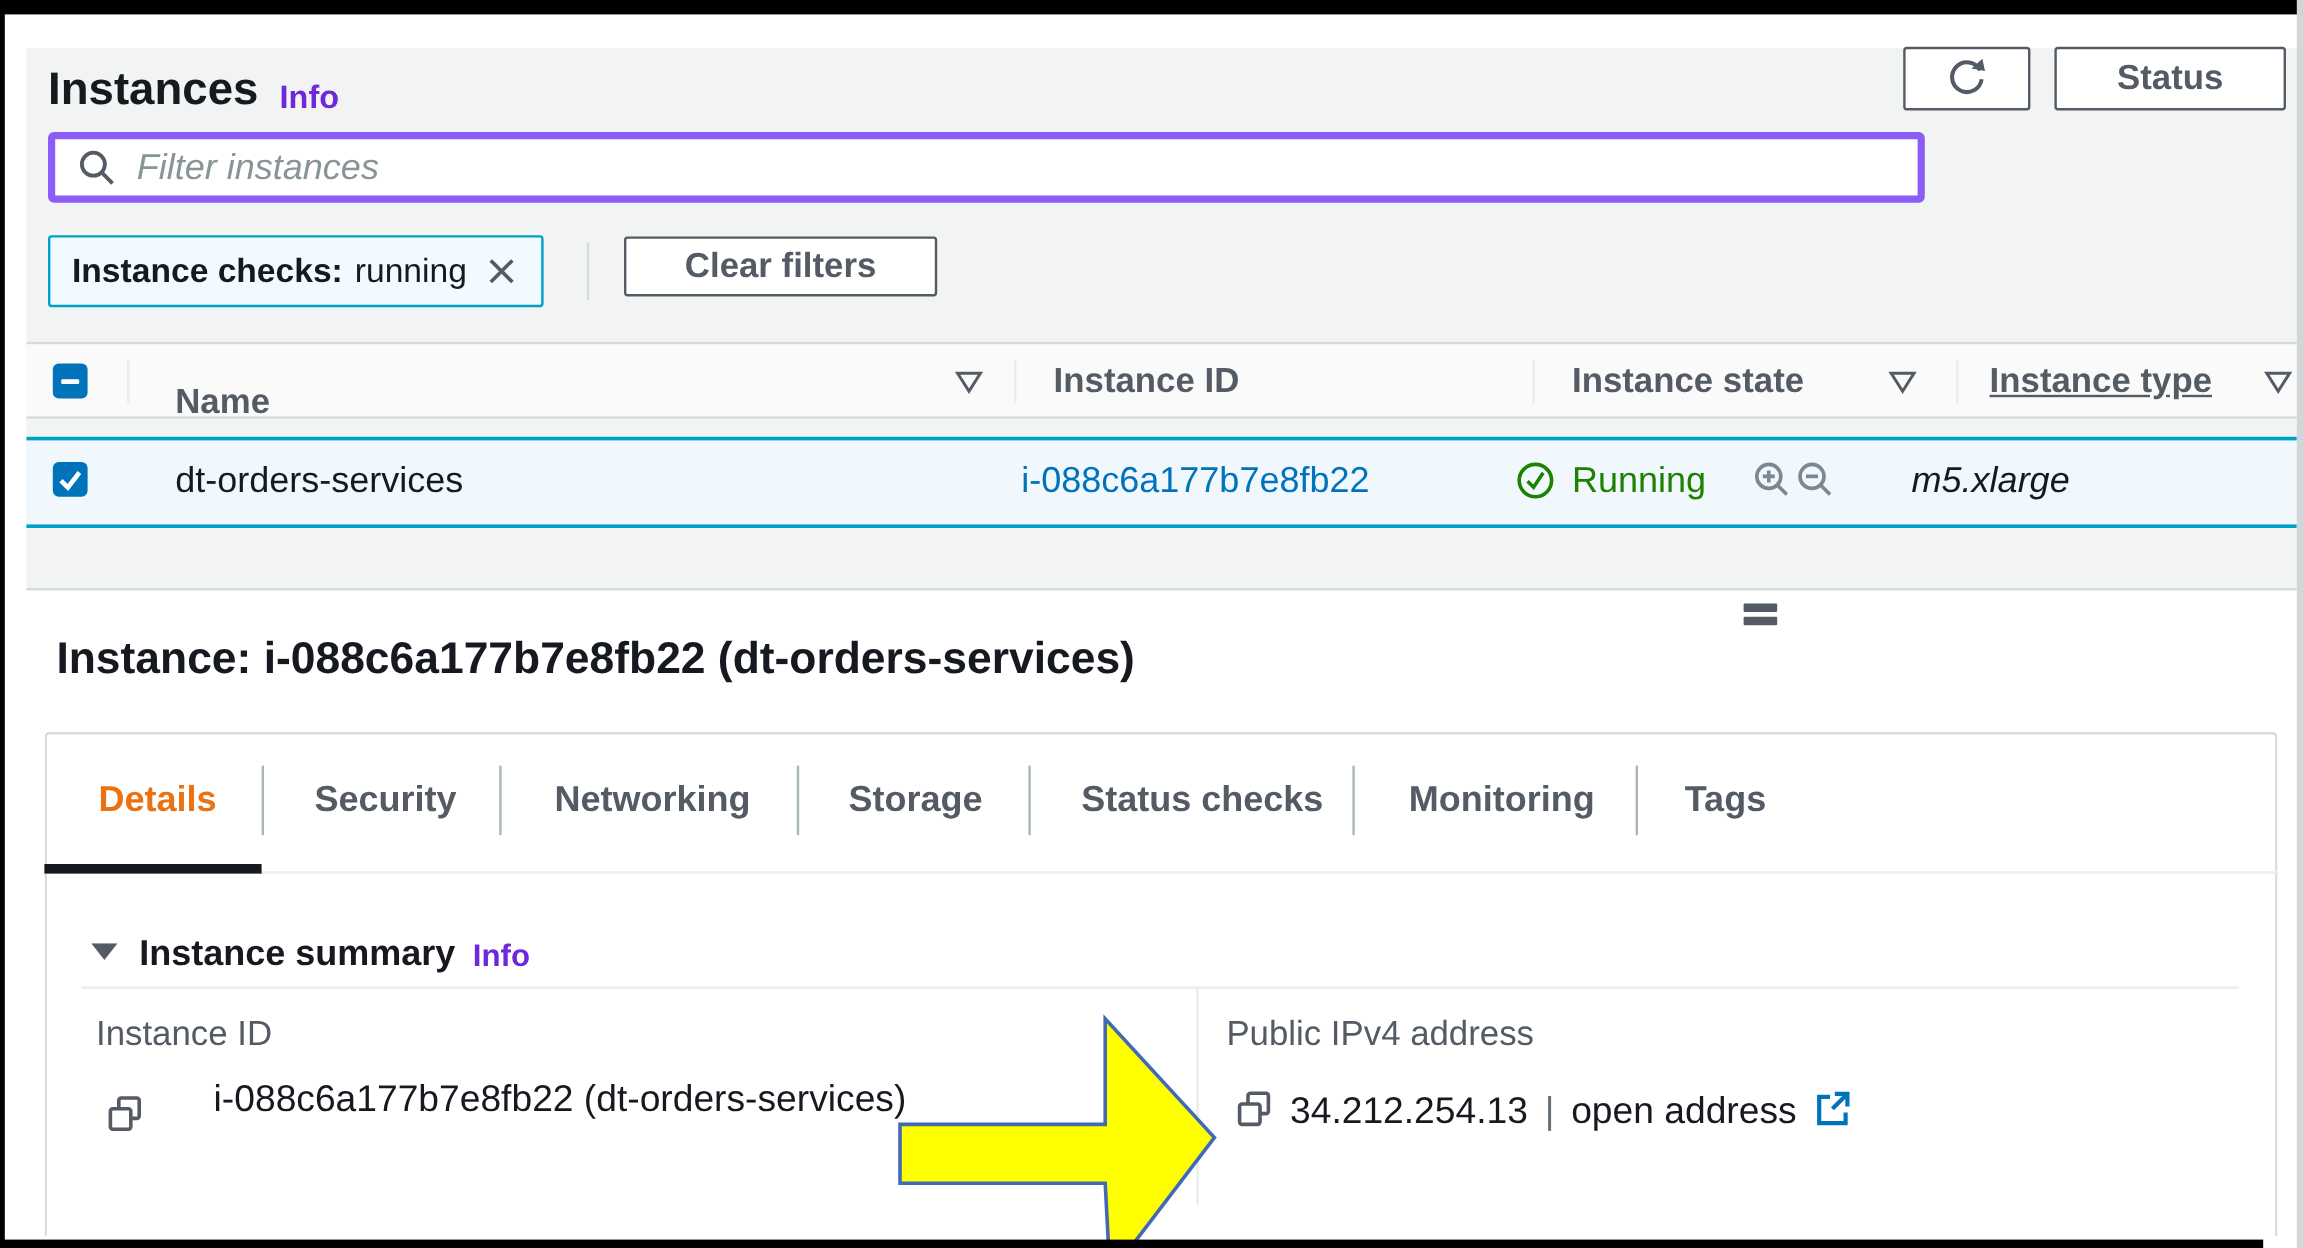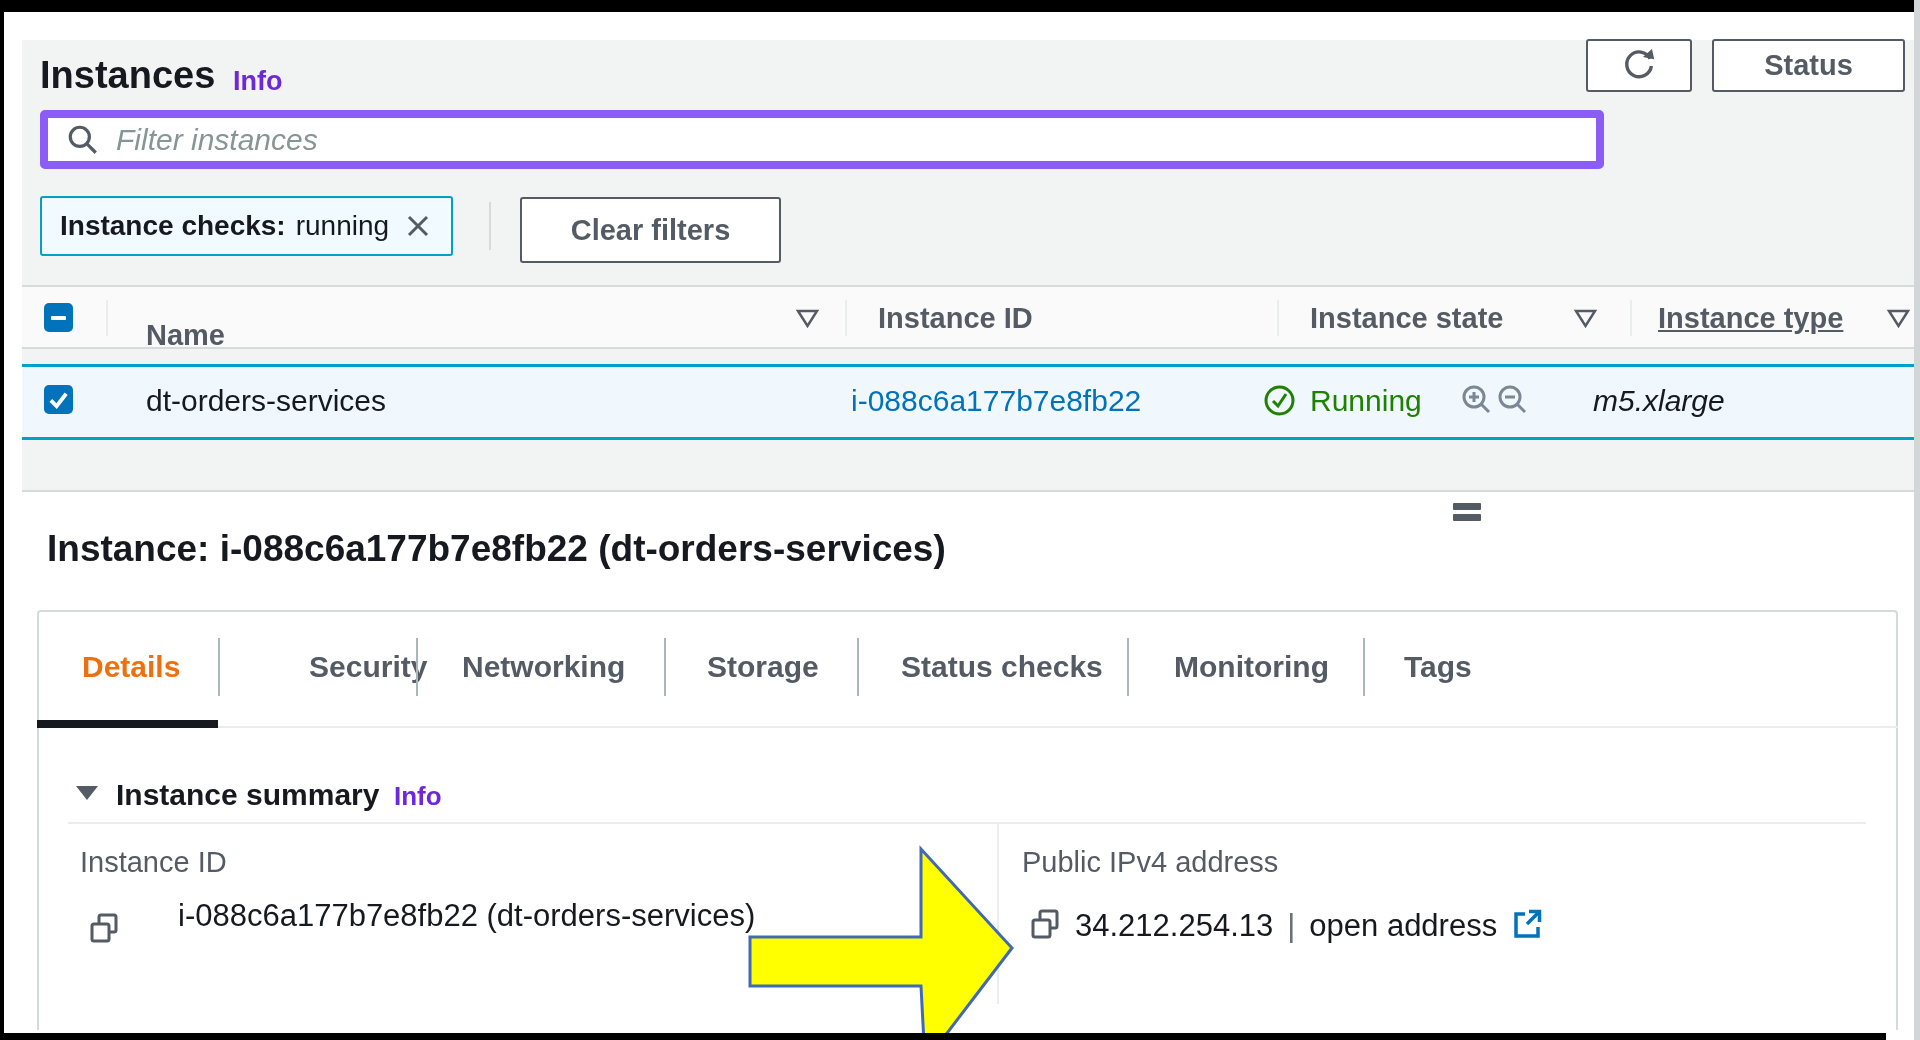--- a/index.html
+++ b/index.html
@@ -7,21 +7,21 @@
   .abs{position:absolute;}
   #stage{position:relative;width:1920px;height:1040px;background:#fff;}
   
   .frame{background:#000;z-index:50;}
   
   #console{left:22px;top:40px;width:1892px;height:452px;background:#f2f3f3;}
   .h1{font-size:38px;font-weight:bold;color:#16191f;}
   .info-link{font-size:27px;font-weight:bold;color:#6d28d9;cursor:pointer;}
   .btn{background:#fff;border:2px solid #545b64;border-radius:3px;color:#545b64;
     font-size:29px;font-weight:bold;display:flex;align-items:center;justify-content:center;box-sizing:border-box;}
-  #searchbox{left:40px;top:110px;width:1564px;height:59px;background:#fff;border:8px solid #8b5cf6;
+  #searchbox{left:40px;top:110px;width:1564px;height:59px;background:#fff;border:6px solid #8b5cf6;
     border-radius:5px;box-sizing:border-box;display:flex;align-items:center;}
   #searchbox input{border:none;outline:none;flex:1;font-size:30px;font-style:italic;color:#555;
     font-family:"Liberation Sans",sans-serif;background:transparent;}
   #searchbox input::placeholder{color:#879596;font-style:italic;}
   #chip{left:40px;top:196px;width:413px;height:60px;background:#f1faff;border:2px solid #00a1c9;border-radius:3px;
     box-sizing:border-box;display:flex;align-items:center;padding:0 18px;gap:10px;font-size:28px;color:#16191f;}
   .hairline{background:#d5dbdb;}
   .soft-line{background:#eaeded;}
   .th-text{font-size:29px;font-weight:bold;color:#545b64;}
   .cell-text{font-size:30px;color:#16191f;}
@@ -70,21 +70,21 @@
     <span style="font-weight:bold;">Instance checks:</span>
     <span>running</span>
     <span style="margin-left:auto;">
       <svg width="30" height="30" viewBox="0 0 30 30" stroke="#545b64" stroke-width="3">
         <line x1="6" y1="6" x2="24" y2="24"></line>
           <line x1="24" y1="6" x2="6" y2="24"></line>
       </svg>
     </span>
   </div>
   <div class="abs hairline" style="left:489px;top:202px;width:2px;height:48px;"></div>
-  <div class="abs btn" style="left:520px;top:197px;width:261px;height:66px;">Clear filters</div>
+  <div class="abs btn" style="left:520px;top:197px;width:261px;height:50px;">Clear filters</div>
 
   <div class="abs hairline" style="left:22px;top:285px;width:1892px;height:2px;"></div>
   <div class="abs" style="left:22px;top:287px;width:1892px;height:60px;background:#fafafa;"></div>
   <div class="abs hairline" style="left:22px;top:347px;width:1892px;height:2px;"></div>
 
   <div class="abs checkbox" style="left:44px;top:303px;">
     <div style="width:15px;height:4px;background:#fff;border-radius:1px;"></div>
   </div>
   <div class="abs soft-line" style="left:106px;top:300px;width:2px;height:36px;"></div>
   <div class="abs th-text" style="left:146px;top:302px;margin-top:17px;">Name</div>
@@ -149,21 +149,21 @@
     <div style="width:28px;height:7px;background:#545b64;border-radius:1px;margin-top:4px;"></div>
   </div>
 
   <div class="abs" style="left:47px;top:528px;font-size:37px;font-weight:bold;color:#16191f;">Instance: i-088c6a177b7e8fb22 (dt-orders-services)</div>
 
   <div class="abs" style="left:37px;top:610px;width:1861px;height:420px;background:#fff;
        border:2px solid #d5dbdb;border-bottom:none;border-radius:4px 4px 0 0;box-sizing:border-box;"></div>
 
   <div class="abs tab active" style="left:82px;top:650px;">Details</div>
   <div class="abs tabdiv" style="left:218px;"></div>
-  <div class="abs tab" style="left:262px;top:650px;margin-left:47px;">Security</div>
+  <div class="abs tab" style="left:262px;top:650px;">Security</div>
   <div class="abs tabdiv" style="left:416px;"></div>
   <div class="abs tab" style="left:462px;top:650px;">Networking</div>
   <div class="abs tabdiv" style="left:664px;"></div>
   <div class="abs tab" style="left:707px;top:650px;">Storage</div>
   <div class="abs tabdiv" style="left:857px;"></div>
   <div class="abs tab" style="left:901px;top:650px;">Status checks</div>
   <div class="abs tabdiv" style="left:1127px;"></div>
   <div class="abs tab" style="left:1174px;top:650px;">Monitoring</div>
   <div class="abs tabdiv" style="left:1363px;"></div>
   <div class="abs tab" style="left:1404px;top:650px;">Tags</div>

